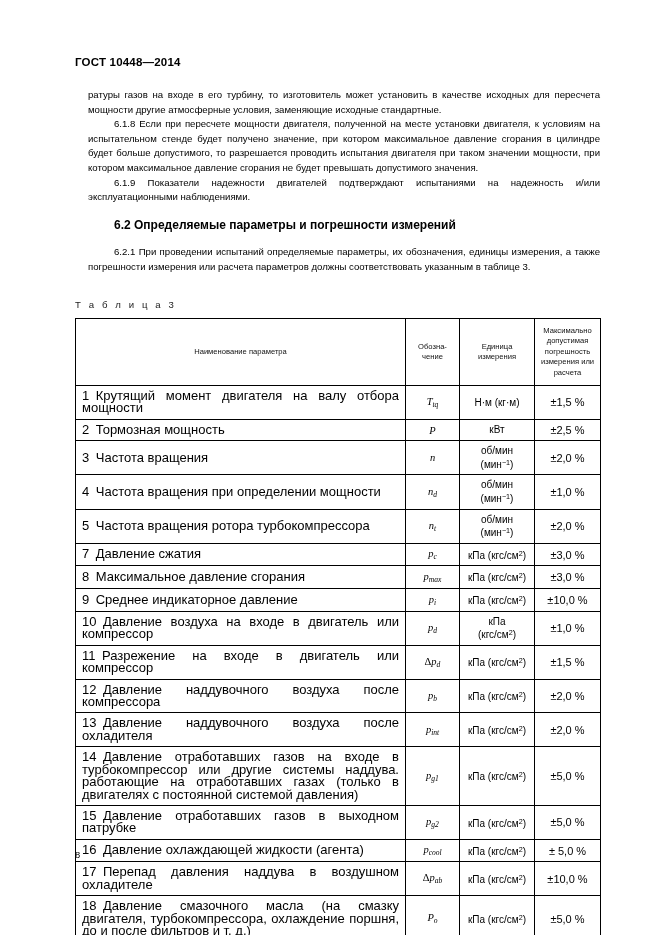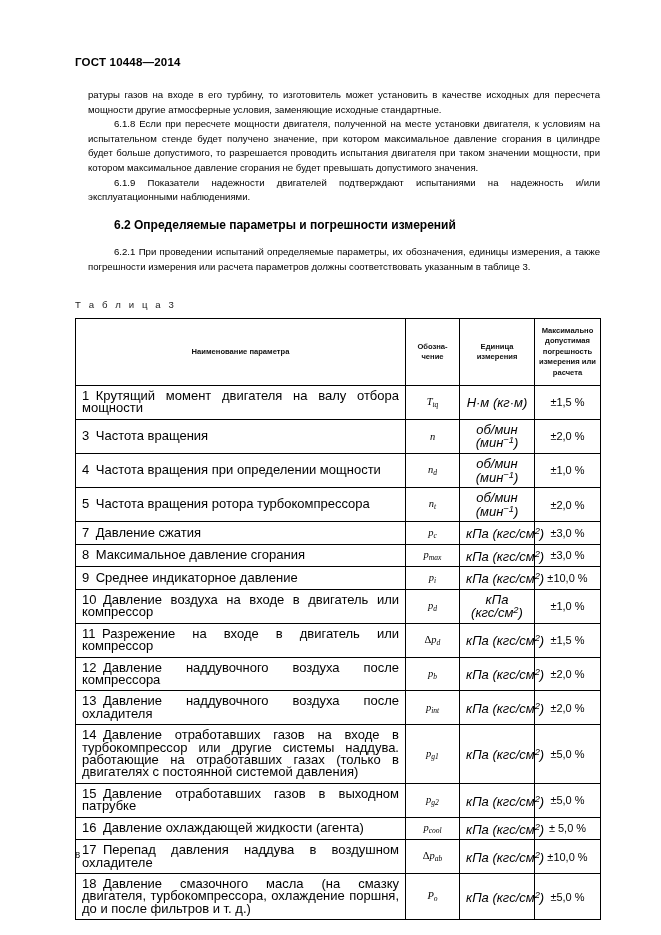--- a/index.html
+++ b/index.html
@@ -67,21 +67,21 @@
     top: 318px;
     width: 525px;
     border-collapse: collapse;
     table-layout: fixed;
     font-size: 8.6px;
   }
   table.param-table, table.param-table th, table.param-table td {
     border: 1px solid #000000;
   }
   table.param-table thead th {
-    font-weight: bold;
+    font-weight: normal;
     font-size: 7.6px;
     line-height: 10.5px;
     text-align: center;
     vertical-align: middle;
     height: 62px;
     padding: 2px 3px;
     color: #111;
   }
   table.param-table td {
     padding: 4px 6px;
@@ -101,24 +101,23 @@
   }
   td.c-sym {
     text-align: center;
     font-family: "Liberation Serif", serif;
     font-style: italic;
     font-size: 10.5px;
     white-space: nowrap;
   }
   td.c-unit {
     text-align: center;
-    font-size: 13px;
+    font-size: 10px;
     line-height: 11.6px;
     white-space: nowrap;
-    font-style: italic;
   }
   td.c-err {
     text-align: center;
     font-size: 11px;
     white-space: nowrap;
   }
   sub {
     font-size: 0.72em;
     vertical-align: -0.22em;
     text-align: right;
@@ -186,20 +185,26 @@
       </tr>
     </thead>
     <tbody id="table-body">
         <tr>
           <td class="c-name"><span class="num">1</span> Крутящий момент двигателя на валу отбора мощности</td>
           <td class="c-sym">T<sub>tq</sub></td>
           <td class="c-unit">Н·м (кг·м)</td>
           <td class="c-err">±1,5 %</td>
         </tr>
         <tr>
+          <td class="c-name"><span class="num">2</span> Тормозная мощность</td>
+          <td class="c-sym">P</td>
+          <td class="c-unit">кВт</td>
+          <td class="c-err">±2,5 %</td>
+        </tr>
+        <tr>
           <td class="c-name"><span class="num">3</span> Частота вращения</td>
           <td class="c-sym">n</td>
           <td class="c-unit">об/мин<br>(мин<sup>−1</sup>)</td>
           <td class="c-err">±2,0 %</td>
         </tr>
         <tr>
           <td class="c-name"><span class="num">4</span> Частота вращения при определении мощности</td>
           <td class="c-sym">n<sub>d</sub></td>
           <td class="c-unit">об/мин<br>(мин<sup>−1</sup>)</td>
           <td class="c-err">±1,0 %</td>

